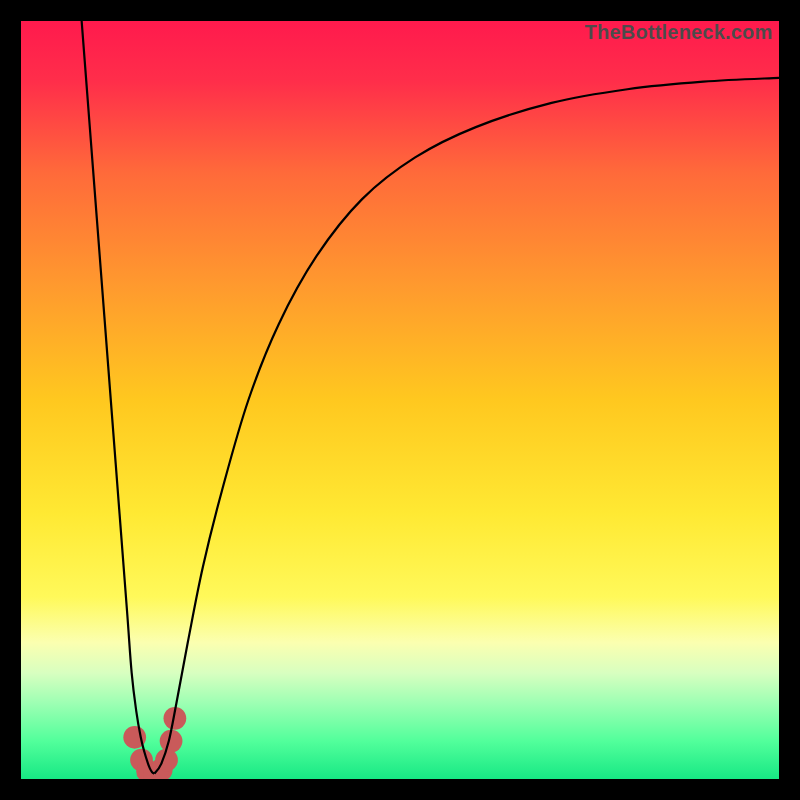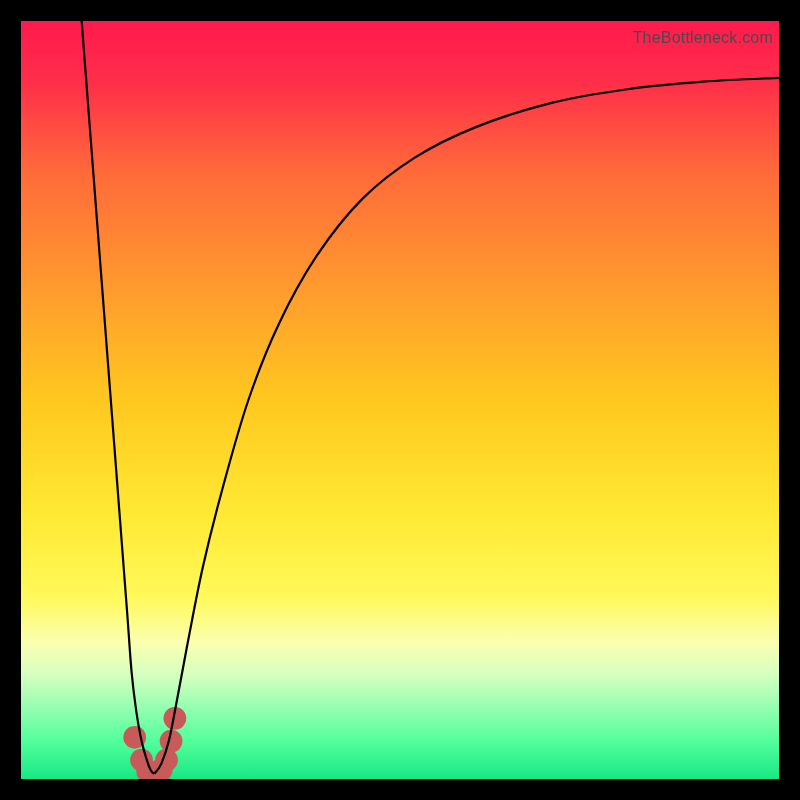--- a/index.html
+++ b/index.html
@@ -20,24 +20,24 @@
   .plot-area {
     position: absolute;
     left: 21px;
     top: 21px;
     width: 758px;
     height: 758px;
     overflow: hidden;
   }
   .watermark {
     position: absolute;
-    top: 8px;
+    top: 0;
     right: 6px;
-    font-size: 16px;
-    font-weight: 400;
+    font-size: 20px;
+    font-weight: 700;
     color: #4b4b4b;
     letter-spacing: 0.2px;
     z-index: 5;
     user-select: none;
   }
   svg { display: block; }
 </style>
 </head>
 <body>
 

